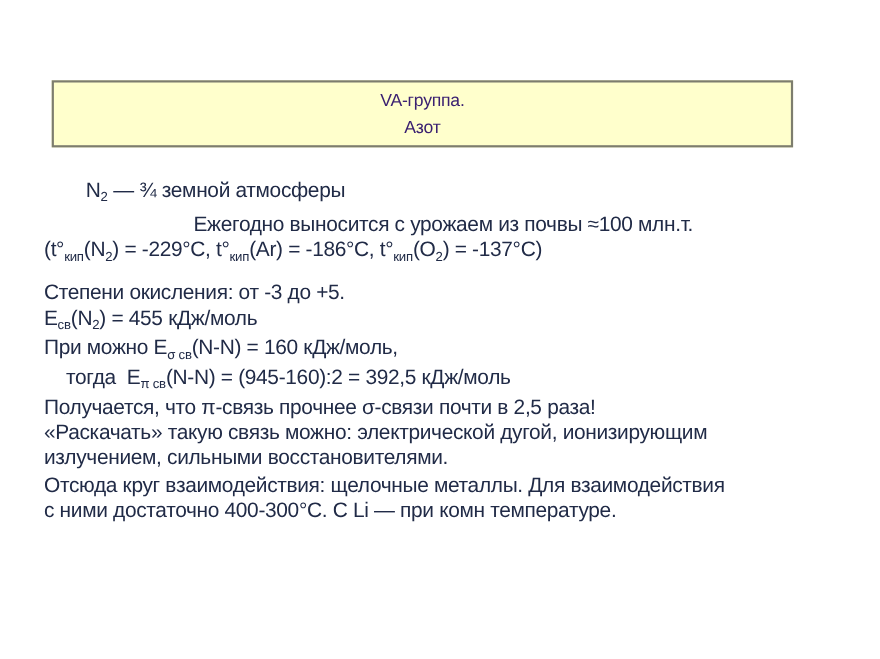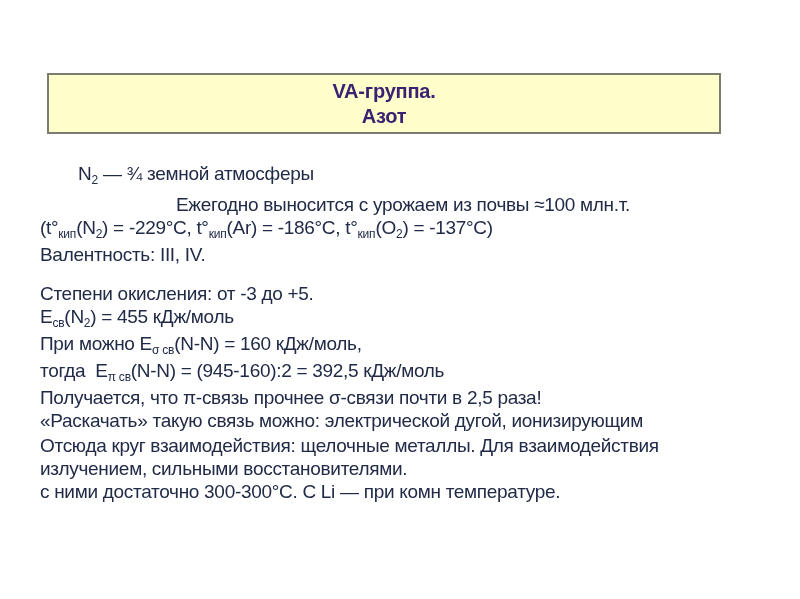--- a/index.html
+++ b/index.html
@@ -20,22 +20,22 @@
   .title-box{
     position:absolute;
     left:47px; top:73px; width:674px; height:61px;
     background:var(--title-bg);
     border:2px solid var(--title-border);
     display:flex; flex-direction:column; justify-content:center;
     text-align:center;
   }
   .title-line{
     color:var(--title-text);
-    font-size:20px;
-    font-weight:bold;
+    font-size:16px;
+    font-weight:normal;
     line-height:25px;
     letter-spacing:-0.2px;
   }
   .slide-body{
     position:absolute;
     left:40px; top:162px; width:726px;
   }
   .line{
     color:var(--body-text);
     font-size:19px;
@@ -57,24 +57,23 @@
 
 <div class="slide">
   <div class="title-box">
     <div class="title-line">VA-группа.</div>
     <div class="title-line">Азот</div>
   </div>
   <div class="slide-body">
       <div class="line" style="padding-left: 38px;"><span>N</span><sub class="subscript">2</sub><span> — ¾ земной атмосферы</span></div>
       <div class="line" style="margin-top: 8px; text-align: center;"><span>Ежегодно выносится с урожаем из почвы ≈100 млн.т.</span></div>
       <div class="line"><span>(t°</span><sub class="subscript">кип</sub><span>(N</span><sub class="subscript">2</sub><span>) = -229°С, t°</span><sub class="subscript">кип</sub><span>(Ar) = -186°С, t°</span><sub class="subscript">кип</sub><span>(O</span><sub class="subscript">2</sub><span>) = -137°С)</span></div>
-      <div class="line" style="margin-top: 4px;"><span>Валентность: III, IV.</span></div>
       <div class="line" style="margin-top: 16px;"><span>Степени окисления: от -3 до +5.</span></div>
       <div class="line"><span>Е</span><sub class="subscript">св</sub><span>(N</span><sub class="subscript">2</sub><span>) = 455 кДж/моль</span></div>
       <div class="line" style="margin-top: 4px;"><span>При можно Е</span><sub class="subscript">σ св</sub><span>(N-N) = 160 кДж/моль,</span></div>
-      <div class="line" style="margin-top: 4px;"><span>тогда&nbsp; Е</span><sub class="subscript">π св</sub><span>(N-N) = (945-160):2 = 392,5 кДж/моль</span></div>
+      <div class="line" style="margin-top: 4px; margin-left: 20px;"><span>тогда&nbsp; Е</span><sub class="subscript">π св</sub><span>(N-N) = (945-160):2 = 392,5 кДж/моль</span></div>
       <div class="line" style="margin-top: 4px;"><span>Получается, что π-связь прочнее σ-связи почти в 2,5 раза!</span></div>
       <div class="line"><span>«Раскачать» такую связь можно: электрической дугой, ионизирующим</span></div>
+      <div class="line"><span>излучением, сильными восстановителями.</span></div>
       <div class="line" style="margin-top: 2px;"><span>Отсюда круг взаимодействия: щелочные металлы. Для взаимодействия</span></div>
-      <div class="line"><span>излучением, сильными восстановителями.</span></div>
-      <div class="line"><span>с ними достаточно 300-300°C. С Li — при комн температуре.</span></div>
+      <div class="line"><span>с ними достаточно 400-300°C. С Li — при комн температуре.</span></div>
     </div>
 </div>
 
 </body></html>

